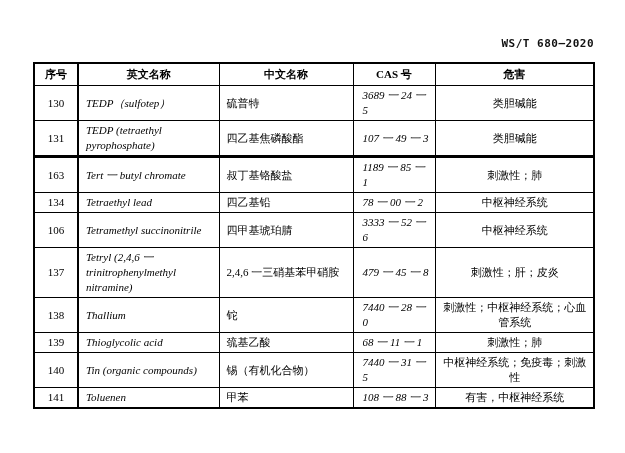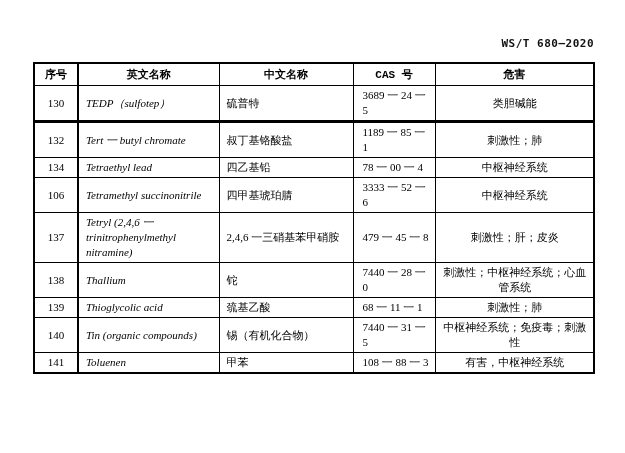--- a/index.html
+++ b/index.html
@@ -38,30 +38,29 @@
     border: 1px solid #000;
     font-size: 11px;
     vertical-align: middle;
     overflow: hidden;
   }
   th {
     font-weight: 700;
     text-align: center;
     height: 19px;
     padding: 1px 2px;
-    font-family: Liberation Mono, monospace;
   }
   td {
     padding: 2px 5px;
     line-height: 15px;
   }
   td.c-index { text-align: center; padding: 2px 1px; }
   td.c-en    { text-align: left; padding-left: 7px; font-style: italic; }
   td.c-zh    { text-align: left; padding-left: 7px; }
-  td.c-cas   { text-align: left; padding-left: 9px; }
+  td.c-cas   { text-align: left; padding-left: 9px; font-style: italic; }
   td.c-hazard{ text-align: center; padding-left: 6px; }
   
   th:first-child, td.c-index { border-right-width: 2px; }
   
   tr.thick-top th, tr.thick-top td { border-top: 3px solid #000; }
 </style>
 </head>
 <body>
 
 <div class="doc-code">WS/T 680—2020</div>
@@ -84,32 +83,39 @@
     </tr>
   </thead>
   <tbody>
       <tr>
     <td class="c-index">130</td>
     <td class="c-en">TEDP（sulfotep）</td>
     <td class="c-zh">硫普特</td>
     <td class="c-cas">3689 一 24 一 5</td>
     <td class="c-hazard">类胆碱能</td>
   </tr>
+      <tr>
+    <td class="c-index">131</td>
+    <td class="c-en">TEDP (tetraethyl pyrophosphate)</td>
+    <td class="c-zh">四乙基焦磷酸酯</td>
+    <td class="c-cas">107 一 49 一 3</td>
+    <td class="c-hazard">类胆碱能</td>
+  </tr>
       <tr class="thick-top">
-    <td class="c-index">132</td>
+    <td class="c-index">163</td>
     <td class="c-en">Tert 一 butyl chromate</td>
     <td class="c-zh">叔丁基铬酸盐</td>
     <td class="c-cas">1189 一 85 一 1</td>
     <td class="c-hazard">刺激性；肺</td>
   </tr>
       <tr>
     <td class="c-index">134</td>
     <td class="c-en">Tetraethyl lead</td>
     <td class="c-zh">四乙基铅</td>
-    <td class="c-cas">78 一 00 一 4</td>
+    <td class="c-cas">78 一 00 一 2</td>
     <td class="c-hazard">中枢神经系统</td>
   </tr>
       <tr>
     <td class="c-index">106</td>
     <td class="c-en">Tetramethyl succinonitrile</td>
     <td class="c-zh">四甲基琥珀腈</td>
     <td class="c-cas">3333 一 52 一 6</td>
     <td class="c-hazard">中枢神经系统</td>
   </tr>
       <tr>

